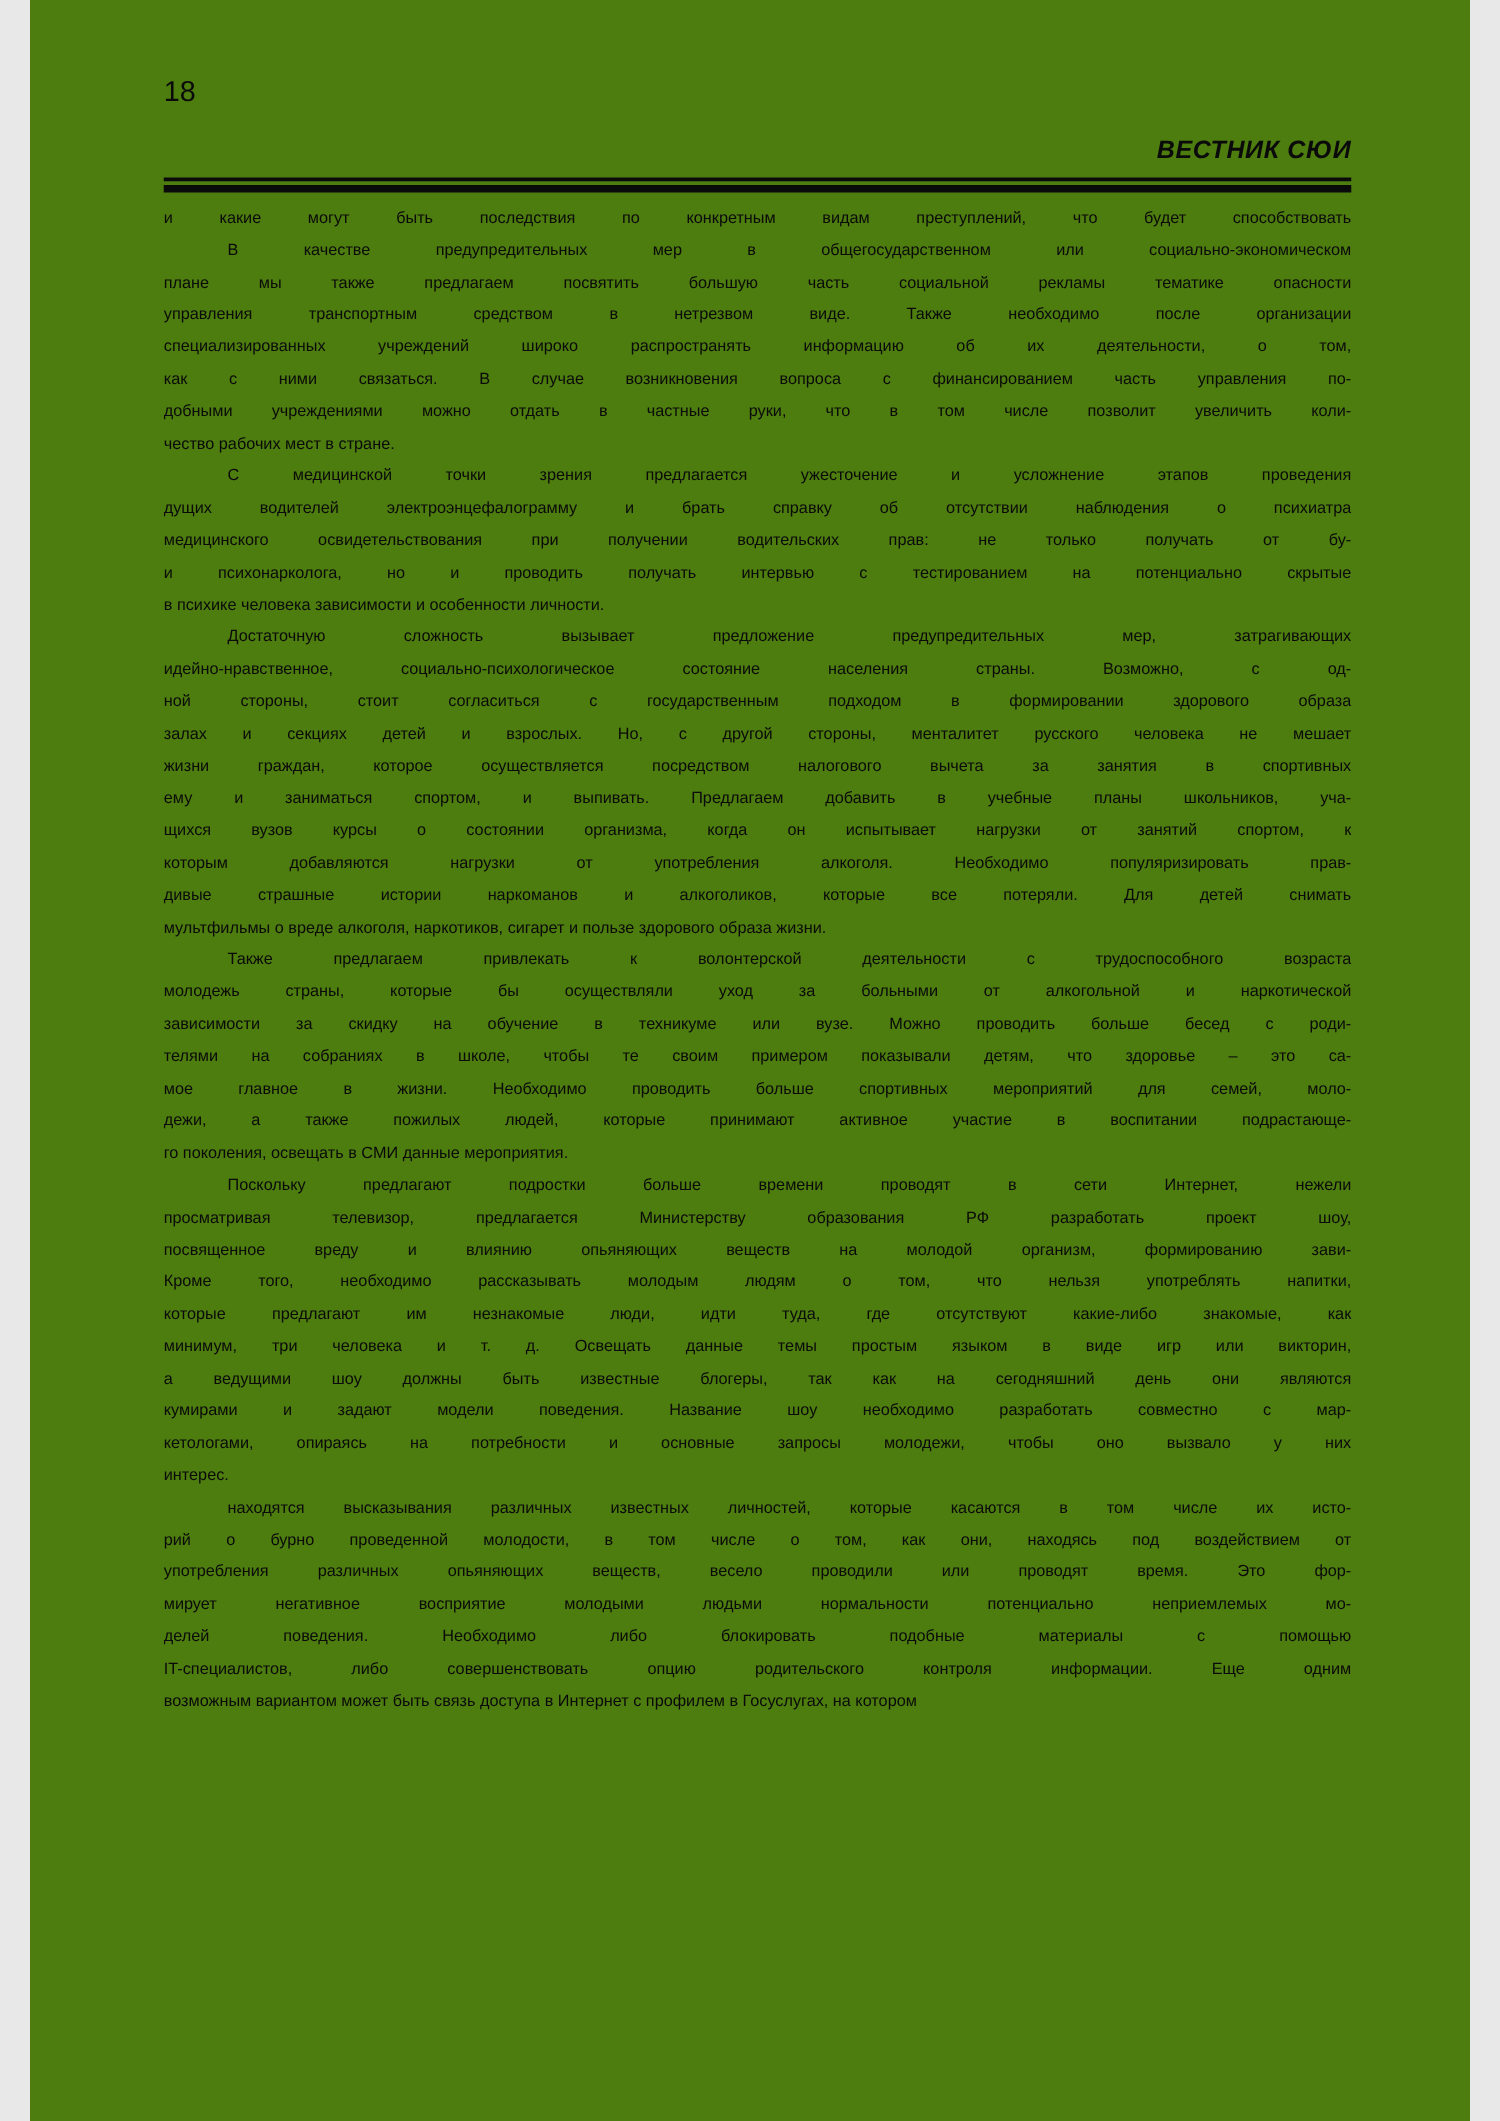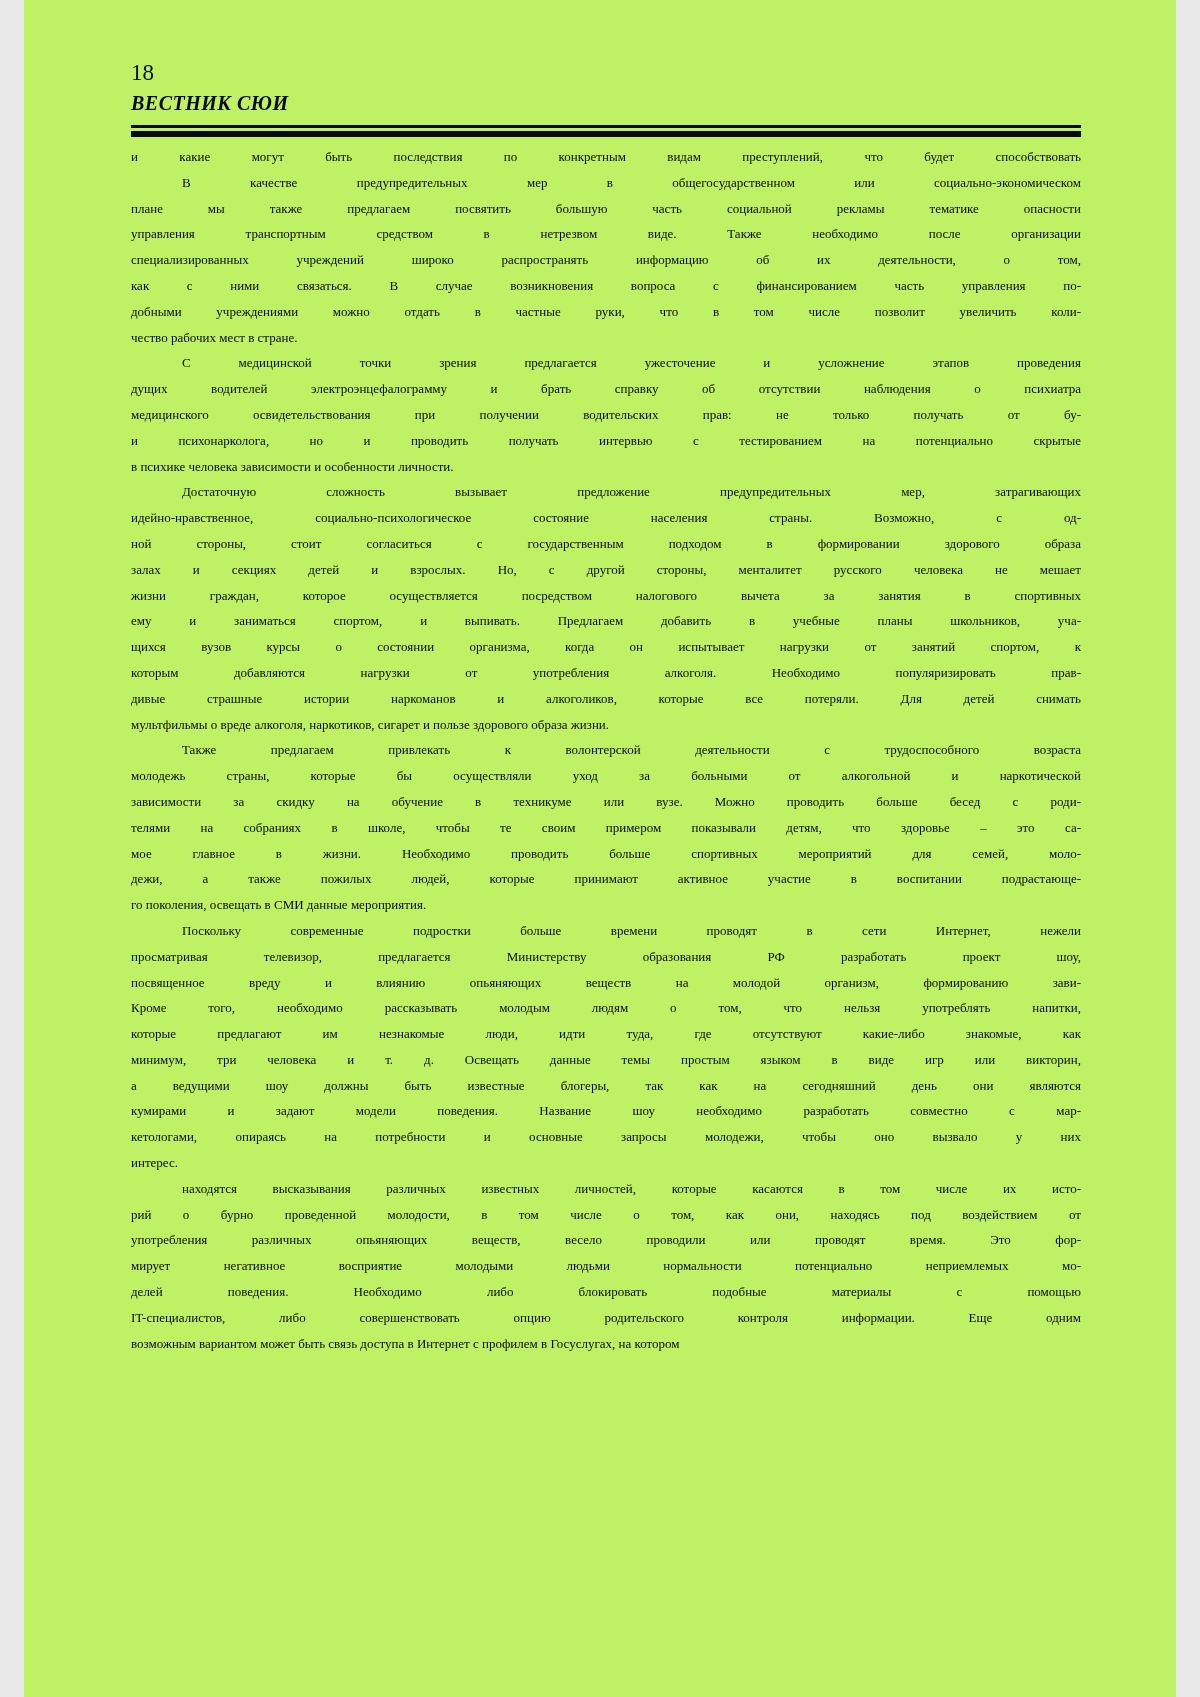--- a/index.html
+++ b/index.html
@@ -5,45 +5,45 @@
   html, body {
     margin: 0;
     padding: 0;
     background: #e8e8e8;
   }
   .page {
     position: relative;
     width: 1152px;
     height: 1697px;
     margin: 0 auto;
-    background: #bef264;
+    background: #4d7c0f;
     color: #0a0a0a;
-    font-family: Liberation Serif, serif;
+    font-family: Liberation Sans, sans-serif;
     overflow: hidden;
     box-sizing: border-box;
   }
   .inner {
     position: absolute;
     left: 107px;
     top: 58px;
     width: 950px;
   }
   .page-number {
     font-size: 23px;
     line-height: 30px;
     text-align: left;
     color: #0a0a0a;
   }
   .journal-title {
-    margin-top: 2px;
+    margin-top: 19px;
     font-size: 20px;
     line-height: 26px;
     font-weight: bold;
     font-style: italic;
-    text-align: left;
+    text-align: right;
     letter-spacing: 0.5px;
     color: #0a0a0a;
   }
   .double-rule {
     margin-top: 9px;
     height: 3px;
     border-top: 3px solid #0a0a0a;
     border-bottom: 6px solid #0a0a0a;
   }
   .body-text {
@@ -108,21 +108,21 @@
         <div class="paragraph indent">
           <div class="line">Также предлагаем привлекать к волонтерской деятельности с трудоспособного возраста</div>
           <div class="line">молодежь страны, которые бы осуществляли уход за больными от алкогольной и наркотической</div>
           <div class="line">зависимости за скидку на обучение в техникуме или вузе. Можно проводить больше бесед с роди-</div>
           <div class="line">телями на собраниях в школе, чтобы те своим примером показывали детям, что здоровье – это са-</div>
           <div class="line">мое главное в жизни. Необходимо проводить больше спортивных мероприятий для семей, моло-</div>
           <div class="line">дежи, а также пожилых людей, которые принимают активное участие в воспитании подрастающе-</div>
           <div class="line last">го поколения, освещать в СМИ данные мероприятия.</div>
         </div>
         <div class="paragraph indent">
-          <div class="line">Поскольку современные подростки больше времени проводят в сети Интернет, нежели</div>
+          <div class="line">Поскольку предлагают подростки больше времени проводят в сети Интернет, нежели</div>
           <div class="line">просматривая телевизор, предлагается Министерству образования РФ разработать проект шоу,</div>
           <div class="line">посвященное вреду и влиянию опьяняющих веществ на молодой организм, формированию зави-</div>
           <div class="line">Кроме того, необходимо рассказывать молодым людям о том, что нельзя употреблять напитки,</div>
           <div class="line">которые предлагают им незнакомые люди, идти туда, где отсутствуют какие-либо знакомые, как</div>
           <div class="line">минимум, три человека и т. д. Освещать данные темы простым языком в виде игр или викторин,</div>
           <div class="line">а ведущими шоу должны быть известные блогеры, так как на сегодняшний день они являются</div>
           <div class="line">кумирами и задают модели поведения. Название шоу необходимо разработать совместно с мар-</div>
           <div class="line">кетологами, опираясь на потребности и основные запросы молодежи, чтобы оно вызвало у них</div>
           <div class="line last">интерес.</div>
         </div>

